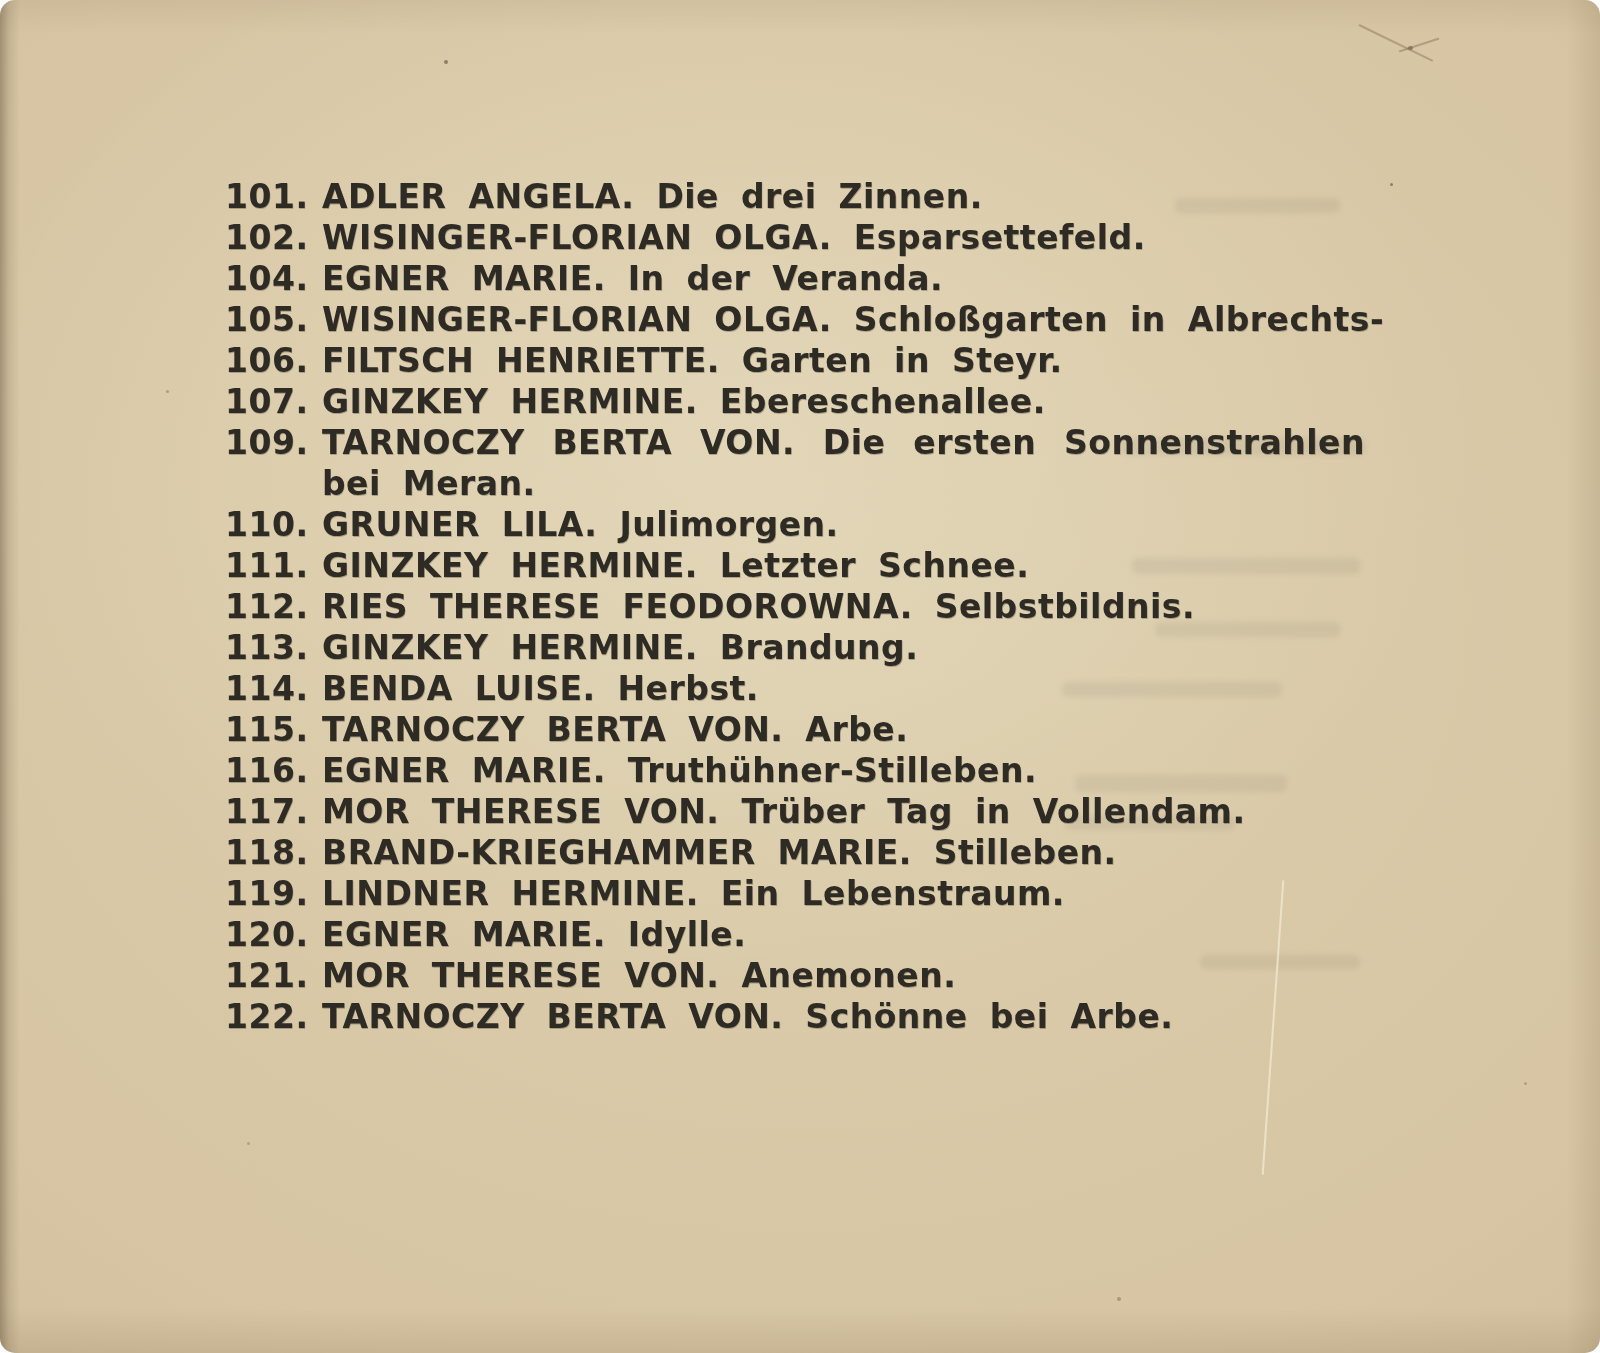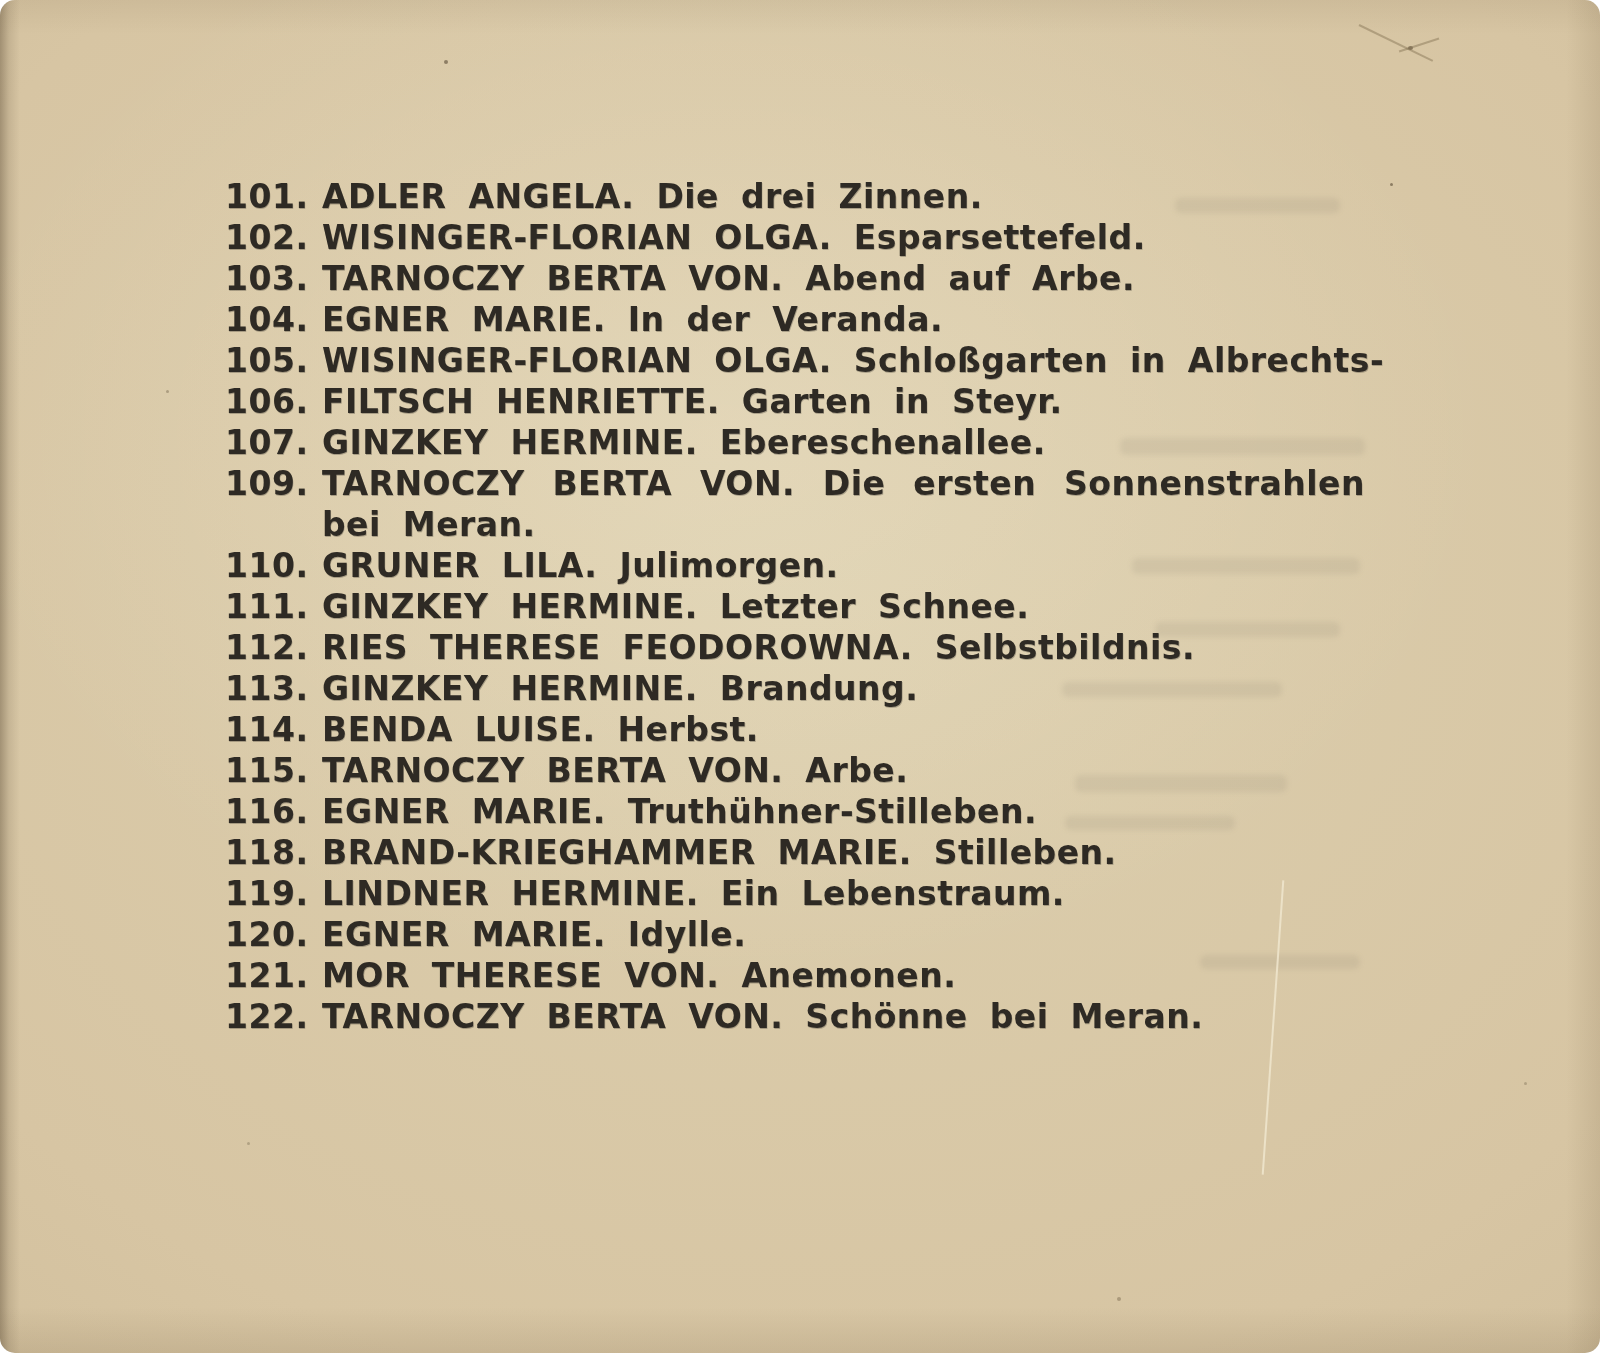--- a/index.html
+++ b/index.html
@@ -97,24 +97,20 @@
   <main class="list">
       <div class="entry">
         <span class="num">101.</span>
         <div class="text"><span>ADLER ANGELA.</span><span> Die drei Zinnen.</span></div>
       </div>
       <div class="entry">
         <span class="num">102.</span>
         <div class="text"><span>WISINGER-FLORIAN OLGA.</span><span> Esparsettefeld.</span></div>
       </div>
       <div class="entry">
-        <span class="num">103.</span>
-        <div class="text"><span>TARNOCZY BERTA VON.</span><span> Abend auf Arbe.</span></div>
-      </div>
-      <div class="entry">
         <span class="num">104.</span>
         <div class="text"><span>EGNER MARIE.</span><span> In der Veranda.</span></div>
       </div>
       <div class="entry">
         <span class="num">105.</span>
         <div class="text">
           <div class="just">WISINGER-FLORIAN OLGA. Schloßgarten in Albrechts-</div>
         </div>
       </div>
       <div class="entry">
@@ -154,34 +150,38 @@
       </div>
       <div class="entry">
         <span class="num">115.</span>
         <div class="text"><span>TARNOCZY BERTA VON.</span><span> Arbe.</span></div>
       </div>
       <div class="entry">
         <span class="num">116.</span>
         <div class="text"><span>EGNER MARIE.</span><span> Truthühner-Stilleben.</span></div>
       </div>
       <div class="entry">
+        <span class="num">117.</span>
+        <div class="text"><span>MOR THERESE VON.</span><span> Trüber Tag in Vollendam.</span></div>
+      </div>
+      <div class="entry">
         <span class="num">118.</span>
         <div class="text"><span>BRAND-KRIEGHAMMER MARIE.</span><span> Stilleben.</span></div>
       </div>
       <div class="entry">
         <span class="num">119.</span>
         <div class="text"><span>LINDNER HERMINE.</span><span> Ein Lebenstraum.</span></div>
       </div>
       <div class="entry">
         <span class="num">120.</span>
         <div class="text"><span>EGNER MARIE.</span><span> Idylle.</span></div>
       </div>
       <div class="entry">
         <span class="num">121.</span>
         <div class="text"><span>MOR THERESE VON.</span><span> Anemonen.</span></div>
       </div>
       <div class="entry">
         <span class="num">122.</span>
-        <div class="text"><span>TARNOCZY BERTA VON.</span><span> Schönne bei Meran.</span></div>
+        <div class="text"><span>TARNOCZY BERTA VON.</span><span> Schönne bei Arbe.</span></div>
       </div>
     </main>
 
 </div>
 
 </body></html>

